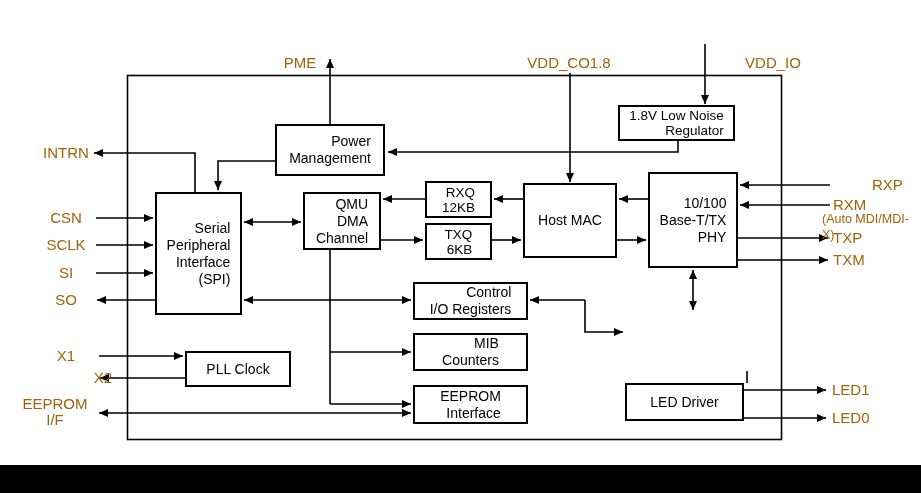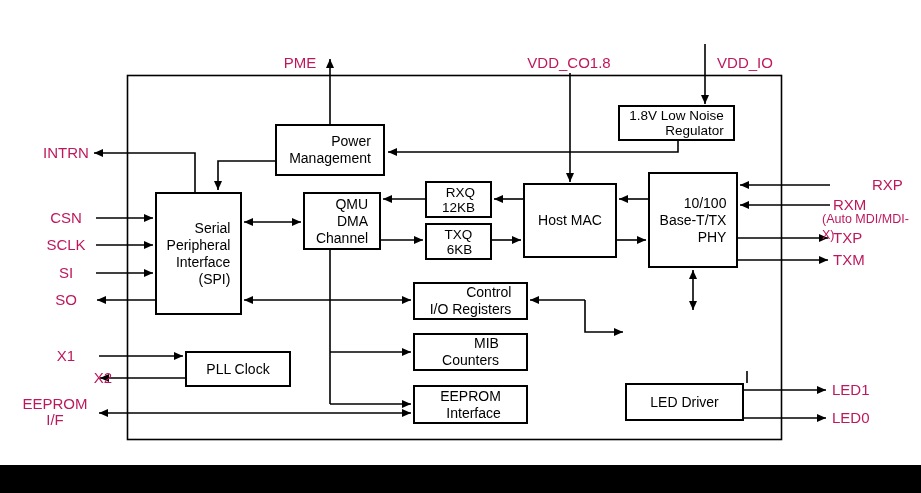--- a/index.html
+++ b/index.html
@@ -9,21 +9,21 @@
     font-family:"Liberation Sans","DejaVu Sans",sans-serif;color:#000;
   }
   #wires{position:absolute;left:0;top:0;}
   .box{
     position:absolute;box-sizing:border-box;background:#fff;border:2px solid #000;
     display:flex;align-items:center;justify-content:center;text-align:right;
     font-size:14px;line-height:17px;white-space:pre-line;
   }
   .box.tight{font-size:13.5px;line-height:15px;}
   .lbl{
-    position:absolute;font-size:15px;line-height:16px;white-space:pre-line;color:#be185d;
+    position:absolute;font-size:15px;line-height:16px;white-space:pre-line;color:#a16207;
   }
   .lbl.small{font-size:12.5px;}
   .ctr{text-align:center;}
   #bottom-bar{position:absolute;left:0;top:465px;width:921px;height:28px;background:#000;}
 </style>
 </head>
 <body>
 
 <div id="stage">
 
@@ -103,21 +103,21 @@
 I/O Registers</div>
   <div class="box" style="left:413px;top:333px;width:115px;height:38px;">MIB
 Counters</div>
   <div class="box" style="left:185px;top:351px;width:106px;height:36px;">PLL Clock</div>
   <div class="box" style="left:413px;top:385px;width:115px;height:39px;">EEPROM
 Interface</div>
   <div class="box" style="left:625px;top:383px;width:119px;height:38px;">LED Driver</div>
 
   <div class="lbl ctr" style="left:275px;top:55px;width:50px;">PME</div>
   <div class="lbl ctr" style="left:519px;top:55px;width:100px;">VDD_CO1.8</div>
-  <div class="lbl ctr" style="left:705px;top:55px;width:80px;">VDD_IO</div>
+  <div class="lbl ctr" style="left:705px;top:55px;width:80px;padding-left:28px;">VDD_IO</div>
 
   <div class="lbl ctr" style="left:20px;top:145px;width:92px;">INTRN</div>
   <div class="lbl ctr" style="left:20px;top:210px;width:92px;">CSN</div>
   <div class="lbl ctr" style="left:20px;top:237px;width:92px;">SCLK</div>
   <div class="lbl ctr" style="left:20px;top:265px;width:92px;">SI</div>
   <div class="lbl ctr" style="left:20px;top:292px;width:92px;text-align:center;">SO</div>
   <div class="lbl ctr" style="left:20px;top:348px;width:92px;">X1</div>
   <div class="lbl ctr" style="left:20px;top:370px;width:92px;text-align:right;">X2</div>
   <div class="lbl ctr" style="left:9px;top:396px;width:92px;">EEPROM
 I/F</div>

